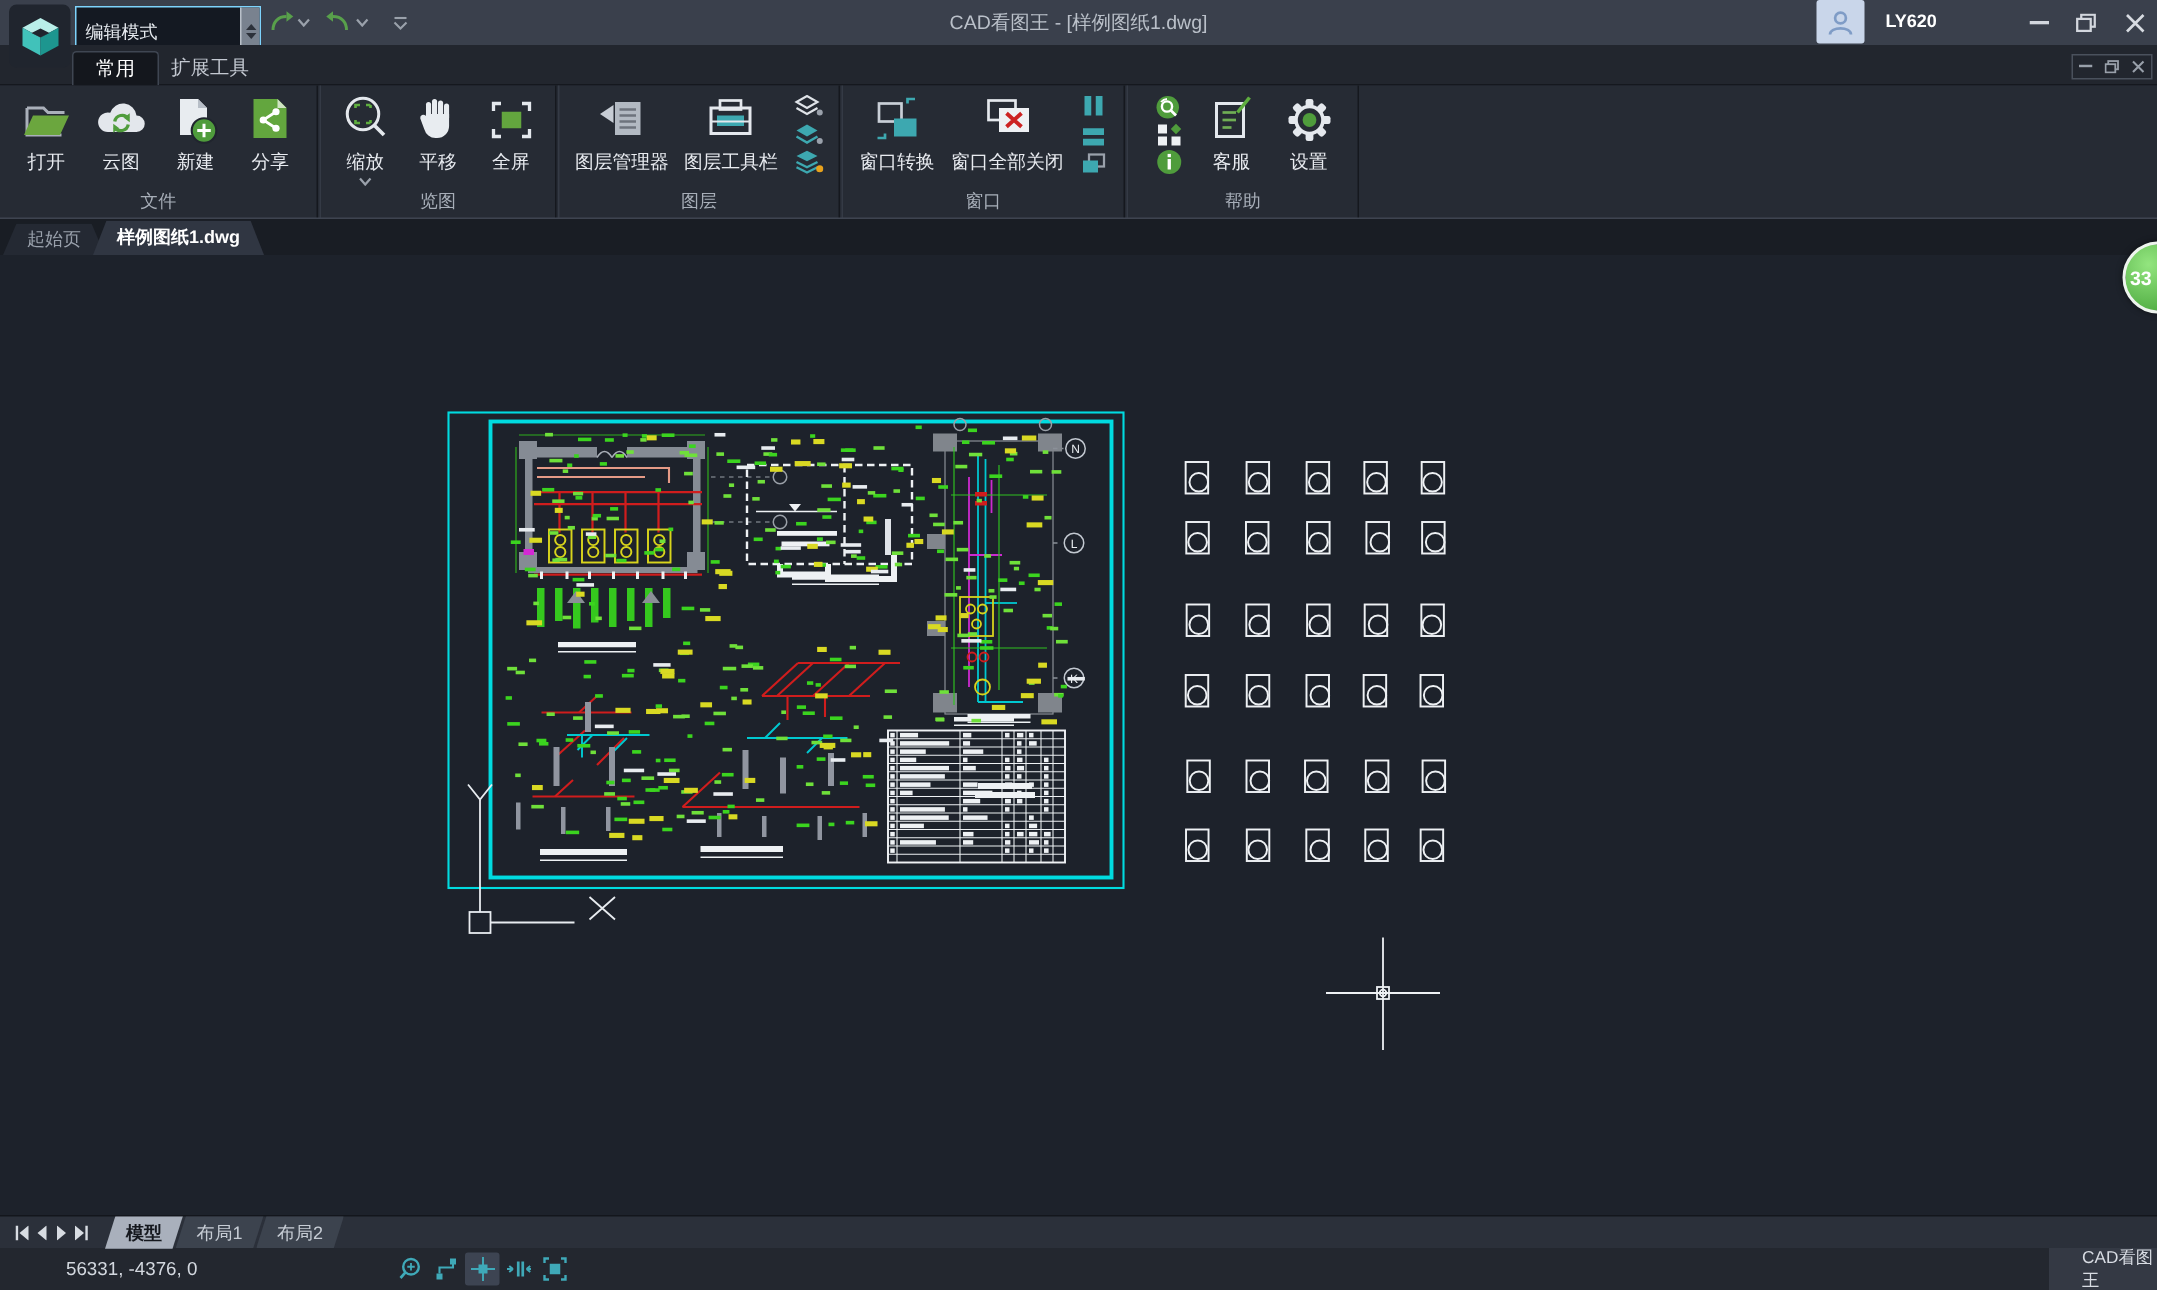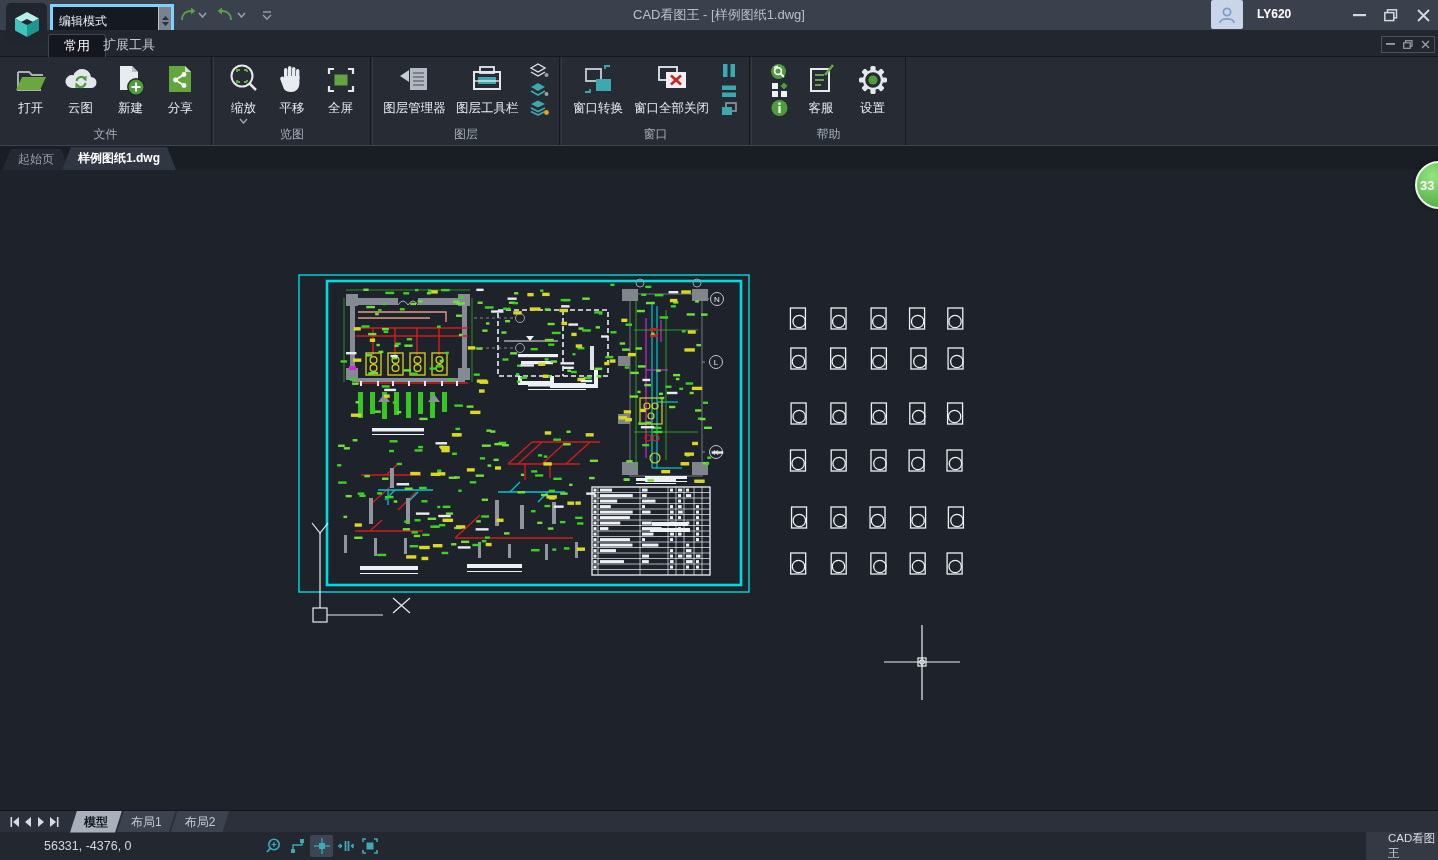--- a/index.html
+++ b/index.html
@@ -2,21 +2,21 @@
 <html><head>
 <meta charset="utf-8">
 <style>
   html,body{margin:0;padding:0;background:#111;overflow:hidden;}
   *{box-sizing:border-box;font-family:"Liberation Sans","DejaVu Sans",sans-serif;}
   .window{position:relative;width:1438px;height:860px;background:#23272f;overflow:hidden;}
 
   
   .titlebar{position:absolute;left:0;top:0;width:100%;height:30px;background:#3a404c;}
   .logo-tile{position:absolute;left:6px;top:3px;width:41px;height:42px;background:#20252e;border-radius:5px;z-index:6;display:flex;align-items:center;justify-content:center;}
-  .modebox{position:absolute;left:50px;top:4px;width:124px;height:34px;background:#141922;border:3px solid #7dd3fc;display:flex;align-items:center;}
+  .modebox{position:absolute;left:50px;top:4px;width:124px;height:34px;background:#141922;border:1px solid #7dd3fc;display:flex;align-items:center;}
   .modebox .txt{flex:1;padding-left:6px;font-size:12px;color:#e8ecf1;white-space:nowrap;overflow:hidden;}
   .modebox .scroll{width:13px;height:100%;background:#79828f;border-left:1px solid #b9c0c9;display:flex;align-items:center;justify-content:center;}
   .qat{position:absolute;top:0;height:30px;display:flex;align-items:center;}
   .qat .qbtn{margin-right:2px;display:flex;align-items:center;justify-content:center;}
   .title-center{position:absolute;left:300px;right:300px;top:0;height:30px;line-height:30px;text-align:center;font-size:13px;color:#bac0c9;}
   .avatar{position:absolute;left:1211px;top:0;width:32px;height:29px;background:#c9d6ea;border-radius:2px;display:flex;align-items:center;justify-content:center;}
   .username{position:absolute;left:1257px;top:7px;font-size:12px;font-weight:bold;color:#fff;}
   .wbtn{position:absolute;top:0;height:30px;width:26px;display:flex;align-items:center;justify-content:center;cursor:pointer;}
 
   
@@ -136,21 +136,21 @@
       </svg>
   </div>
   <div class="wbtn" style="left:1410px;">
     <svg width="13" height="13" viewBox="0 0 13 13">
         <path d="M1 1 L12 12 M12 1 L1 12" stroke="#d7dbe1" stroke-width="1.8"></path>
       </svg>
   </div>
 
   <div class="tabrow">
     <div class="rtab active" style="left:48px;">常用</div>
-    <div class="rtab" style="left:88px;">扩展工具</div>
+    <div class="rtab" style="left:99px;">扩展工具</div>
     <div class="mdi">
       <svg width="9" height="3" viewBox="0 0 9 3">
           <rect width="9" height="1.8" fill="#99a0aa"></rect>
         </svg>
       <svg width="10" height="9" viewBox="0 0 10 9">
           <rect x="2.5" y="0.7" width="6.5" height="5.5" fill="none" stroke="#99a0aa" stroke-width="1.2"></rect>
           <rect x="0.7" y="2.8" width="6.5" height="5.5" fill="#22262e" stroke="#99a0aa" stroke-width="1.2"></rect>
         </svg>
       <svg width="9" height="9" viewBox="0 0 9 9">
           <path d="M1 1 L8 8 M8 1 L1 8" stroke="#99a0aa" stroke-width="1.4"></path>

